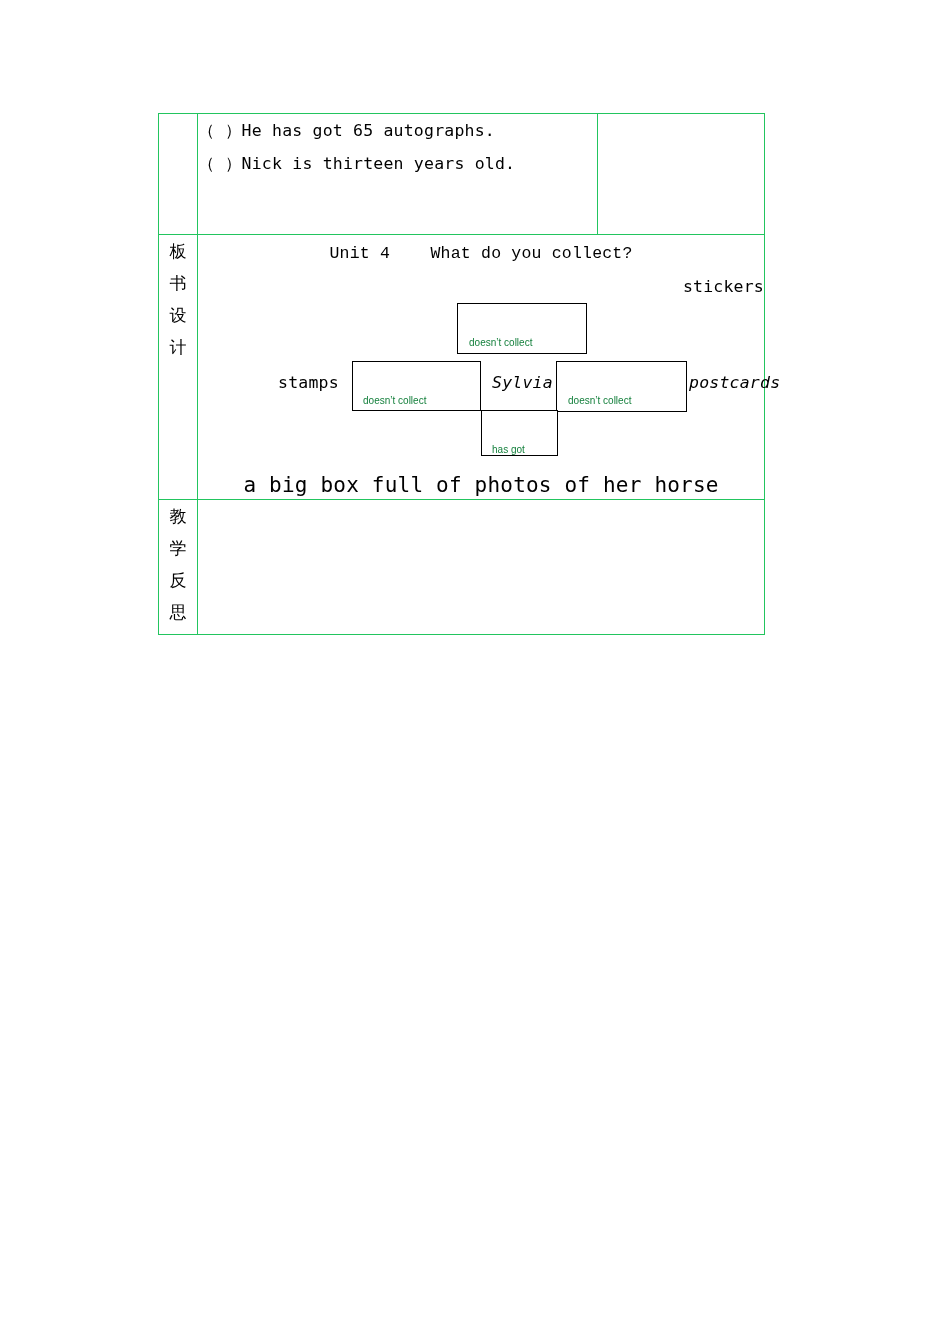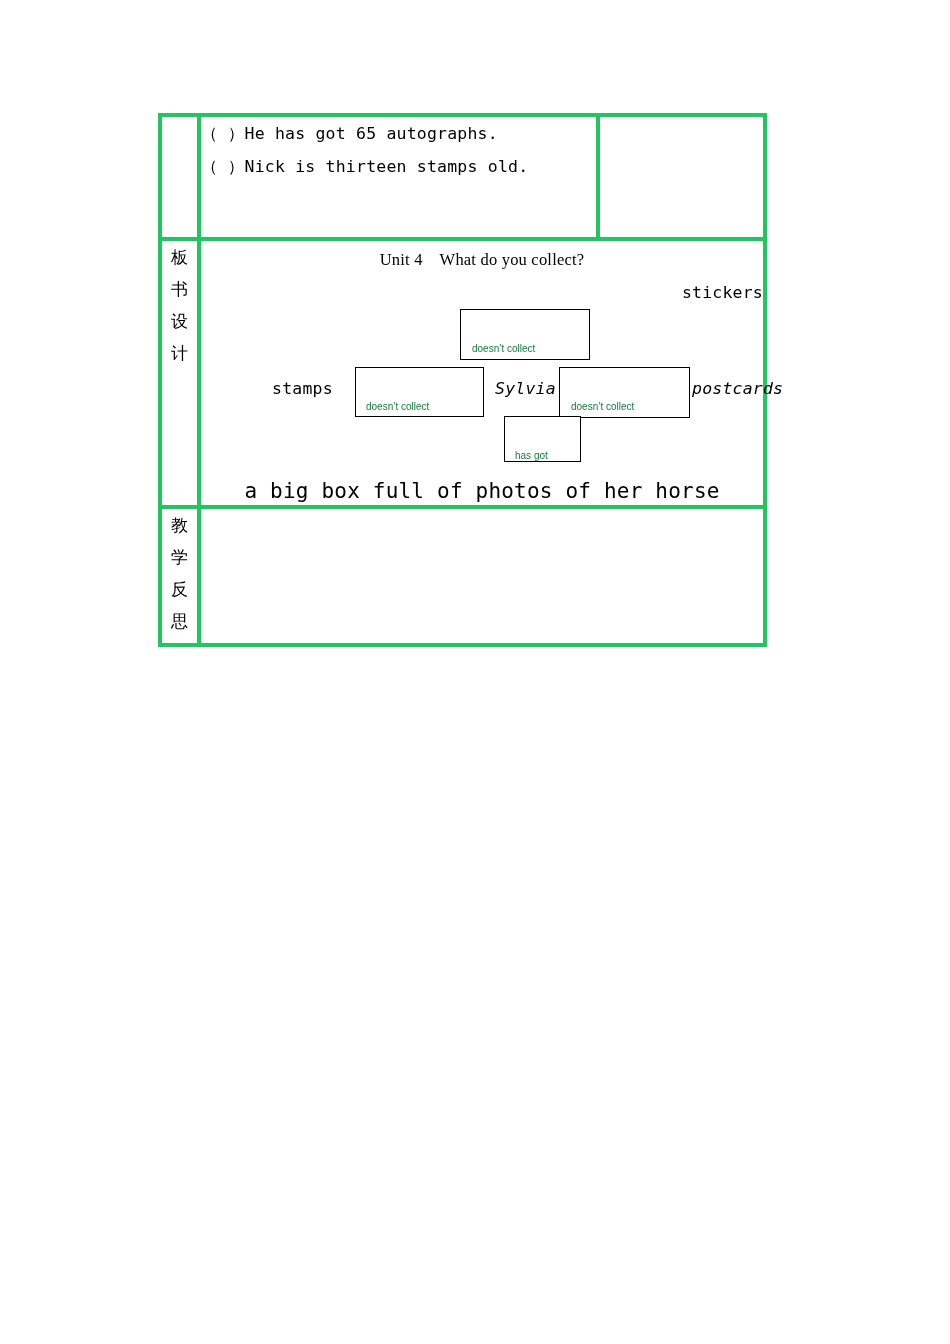--- a/index.html
+++ b/index.html
@@ -26,21 +26,21 @@
 
   .lesson-table {
     position: absolute;
     left: 158px;
     top: 113px;
     width: 607px;
     border-collapse: collapse;
     table-layout: fixed;
   }
   .lesson-table td {
-    border: 4px solid #22c55e;
+    border: 1px solid #22c55e;
     padding: 0;
     vertical-align: top;
   }
 
   
   .col-label  { width: 39px; }
   .col-main   { width: 399px; }
   .col-extra  { width: 167px; }
 
   
@@ -86,21 +86,21 @@
     width: 100%;
     height: 264px;
   }
 
   .board-title {
     position: absolute;
     left: 0;
     top: 9px;
     width: 100%;
     text-align: center;
-    font-family: Liberation Serif, serif;
+    font-family: Liberation Mono, monospace;
     font-size: 16.5px;
     white-space: pre;
     letter-spacing: 0.2px;
   }
   .board-top-word {
     position: absolute;
     left: 0;
     top: 42px;
     width: 100%;
     text-align: right;
@@ -121,21 +121,21 @@
     letter-spacing: 0.2px;
   }
 
   .side-word {
     position: absolute;
     font-family: "DejaVu Sans Mono", "Liberation Mono", monospace;
     font-size: 16.5px;
     white-space: pre;
     letter-spacing: 0.2px;
   }
-  .word-stamps    { left: 71px;  top: 138px; }
+  .word-stamps    { left: 80px;  top: 138px; }
   .word-center    { left: 294px; top: 138px; font-style: italic; }
   .word-postcards { left: 491px; top: 138px; font-style: italic; }
 
   .dbox {
     position: absolute;
     border: 1px solid #000000;
     background: #ffffff;
     box-sizing: border-box;
     font-family: Liberation Sans, sans-serif;
     font-size: 10px;
@@ -144,21 +144,21 @@
   }
   .dbox .dbox-text {
     display: block;
     padding: 7px 11px 0 11px;
     line-height: 20px;
   }
 
   .box-top    { left: 259px; top: 68px;  width: 130px; height: 51px;  z-index: 3; }
   .box-left   { left: 154px; top: 126px; width: 129px; height: 50px;  z-index: 2; }
   .box-right  { left: 358px; top: 126px; width: 131px; height: 51px;  z-index: 2; }
-  .box-bottom { left: 283px; top: 175px; width: 77px;  height: 46px;  z-index: 4; margin-left: 20px; }
+  .box-bottom { left: 283px; top: 175px; width: 77px;  height: 46px;  z-index: 4; }
 
   .box-left .dbox-text   { padding-left: 10px; }
   .box-bottom .dbox-text { padding-left: 10px; }
 
   
   .reflection-cell {
     height: 134px;
   }
 </style>
 </head>
@@ -171,21 +171,21 @@
       <col class="col-label">
       <col class="col-main">
       <col class="col-extra">
     </colgroup>
     <tbody>
 
       <tr>
         <td class="vlabel"></td>
         <td class="sentences">
           <div class="sentence-line">（ ）He has got 65 autographs.</div>
-          <div class="sentence-line">（ ）Nick is thirteen stamps old.</div>
+          <div class="sentence-line">（ ）Nick is thirteen years old.</div>
         </td>
         <td class="blank-cell"></td>
       </tr>
 
       <tr>
         <td class="vlabel">
           <span class="ch">板</span>
           <span class="ch">书</span>
           <span class="ch">设</span>
           <span class="ch">计</span>

